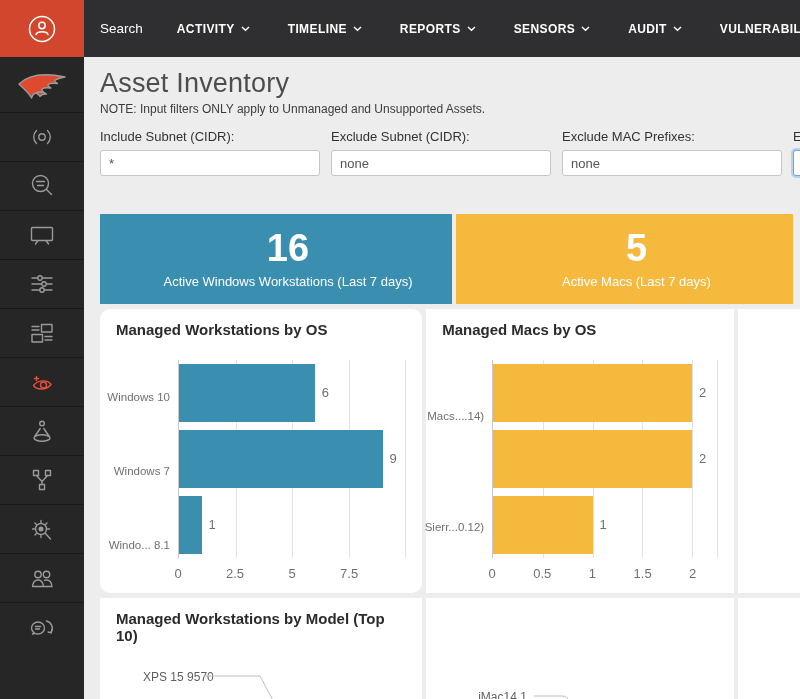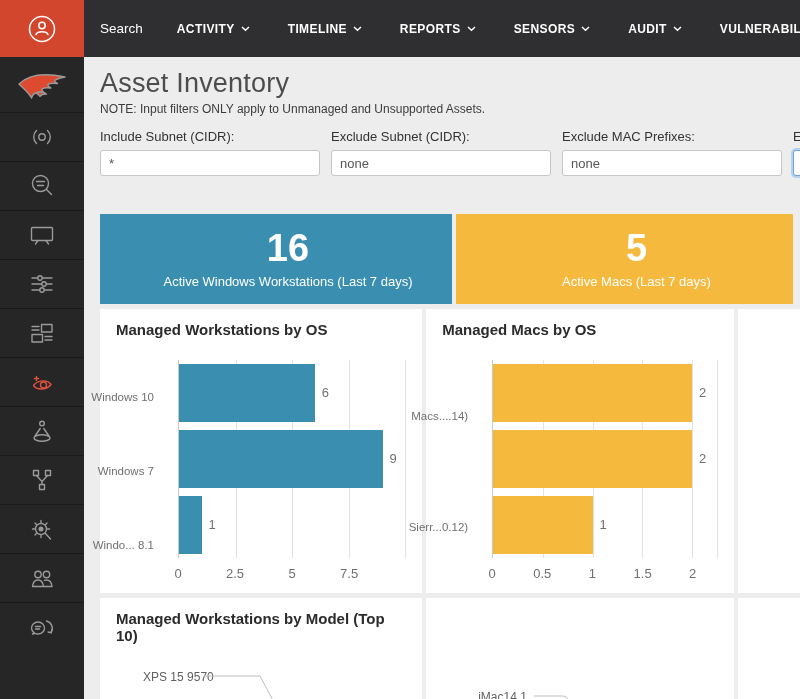--- a/index.html
+++ b/index.html
@@ -36,21 +36,21 @@
   .stat-value { font-size:38px; font-weight:bold; line-height:1.05; }
   .stat-label { font-size:13px; margin-top:6px; }
 
   .charts-row { display:flex; gap:4px; margin-top:5px; }
   .panel { background:#fff; padding:12px 16px; position:relative; }
   .panel-title { font-size:15px; font-weight:bold; color:#2b2b2b; }
 
   
   .hchart { display:flex; margin-top:22px; }
   .ylabels { display:flex; flex-direction:column; }
-  .ylabel { flex:1; display:flex; align-items:center; justify-content:flex-end; font-size:11.5px; color:#707070; padding-right:24px; white-space:nowrap;text-align:center; }
+  .ylabel { flex:1; display:flex; align-items:center; justify-content:flex-end; font-size:11.5px; color:#707070; padding-right:8px; white-space:nowrap;text-align:center; }
   .plot-col { flex:1; }
   .plot { position:relative; height:198px; border-left:1px solid #c9c9c9; border-right:1px solid #e2e2e2; }
   .gridline { position:absolute; top:0; bottom:0; width:1px; background:#e2e2e2; }
   .bar-row { position:absolute; left:0; right:0; display:flex; align-items:center; }
   .bar { height:100%; }
   .bar-value { font-size:13px; color:#707070; margin-left:7px; }
   .ticks { position:relative; height:24px; }
   .tick { position:absolute; top:8px; transform:translateX(-50%); font-size:13px; color:#707070; }
 
   
@@ -226,21 +226,21 @@
         <div class="stat-value">16</div>
         <div class="stat-label">Active Windows Workstations (Last 7 days)</div>
       </div>
       <div class="stat-card" style="background: rgb(245, 185, 62); width: 337px;">
         <div class="stat-value">5</div>
         <div class="stat-label">Active Macs (Last 7 days)</div>
       </div>
     </div>
 
   <div class="charts-row">
-    <div class="panel" style="width:352px;height:284px;">
+    <div class="panel" style="width:352px;height:284px;border-radius:10px;">
       <div class="panel-title">Managed Workstations by OS</div>
       <div class="hchart" id="chart0">
           <div class="ylabels" style="width: 62px;">
             <div class="ylabel">Windows 10</div>
             <div class="ylabel">Windows 7</div>
             <div class="ylabel">Windo... 8.1</div>
           </div>
           <div class="plot-col">
             <div class="plot">
               <div class="gridline" style="left: 25%;"></div>

